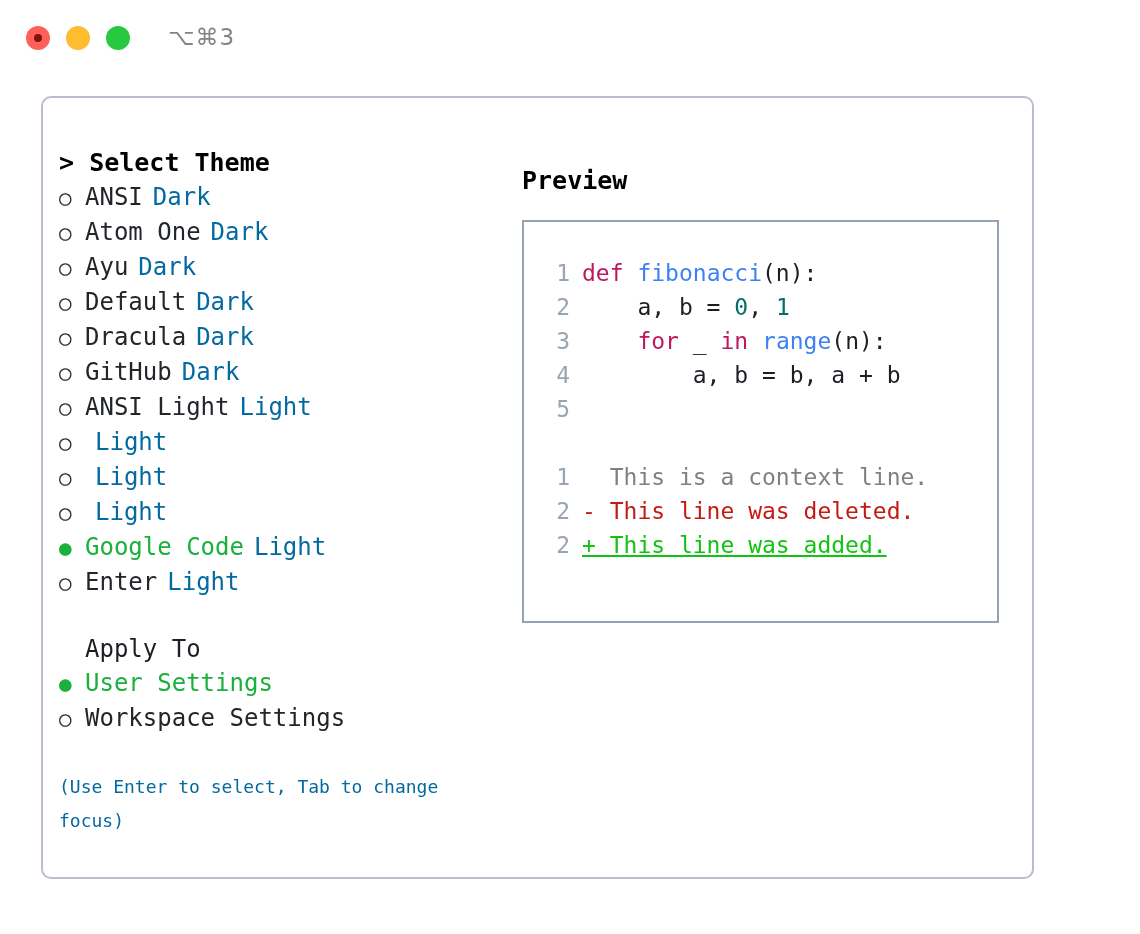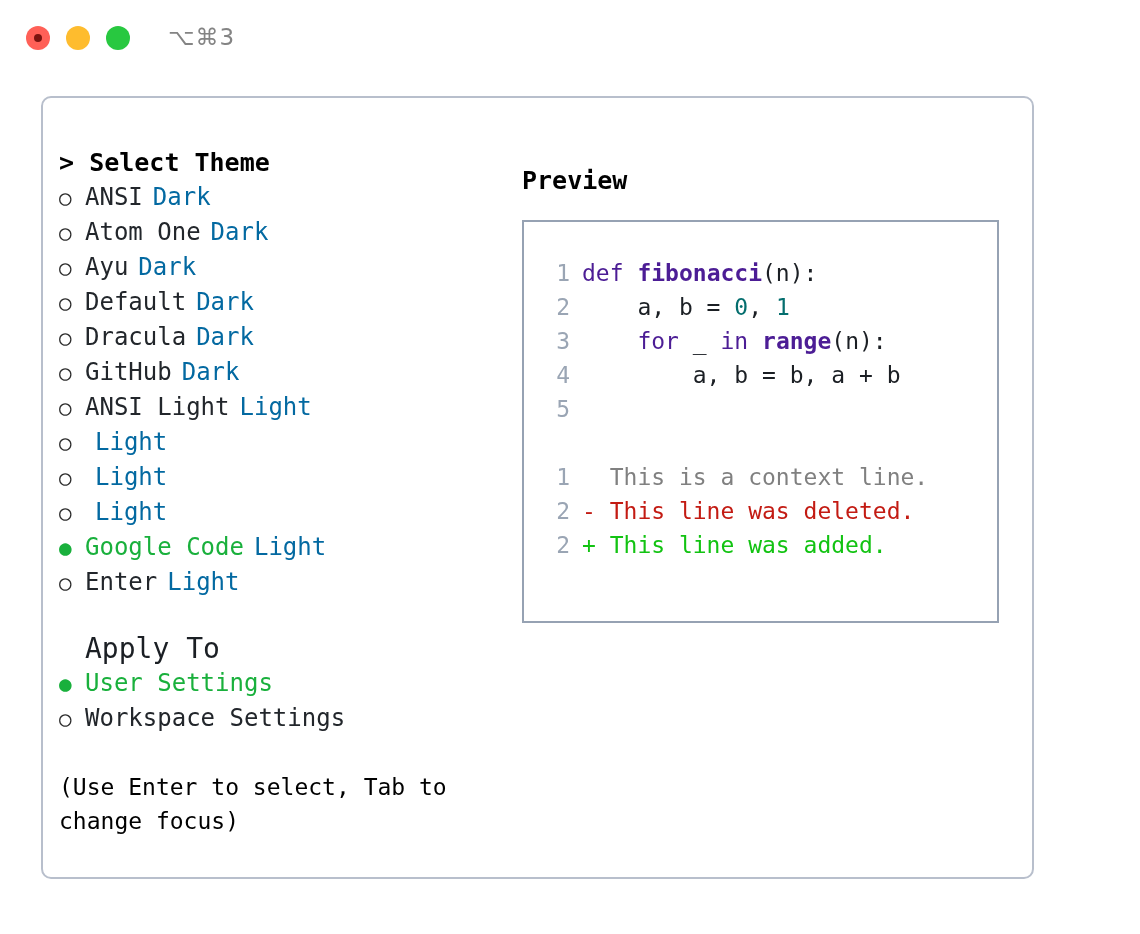--- a/index.html
+++ b/index.html
@@ -122,32 +122,32 @@
   }
   .bullet.on { color: #19b03c; }
   .opt-label { color: #22262b; }
   .opt.selected .opt-label { color: #19b03c; }
   .opt-tag {
     color: #0369a1;
     margin-left: 10px;
   }
 
   .group-head {
-    font-size: 28px;
+    font-size: 24px;
     color: #1b1f24;
     line-height: 34px;
     padding-left: 26px;
     white-space: pre;
   }
   .spacer-sm { height: 32px; }
   .spacer-md { height: 34px; }
 
   .hint {
-    font-size: 23px;
-    color: #000000;
+    font-size: 18px;
+    color: #0369a1;
     line-height: 34px;
     width: 420px;
     white-space: pre-wrap;
   }
 
   
   .preview-title {
     font-size: 25px;
     font-weight: bold;
     color: #000000;
@@ -172,27 +172,27 @@
   .lineno {
     display: inline-block;
     width: 32px;
     flex: 0 0 32px;
     text-align: right;
     color: #9aa5b4;
     margin-right: 12px;
   }
   .code-text { white-space: pre; }
 
-  .tok-kw   { color: #4c1d95; }
-  .tok-fn   { color: #4c1d95; font-weight: bold; }
+  .tok-kw   { color: #be185d; }
+  .tok-fn   { color: #3b82f6; }
   .tok-num  { color: #046e6e; }
   .tok-pl   { color: #1b1f24; }
   .tok-ctx  { color: #808080; }
   .tok-del  { color: #c31b13; }
-  .tok-add  { color: #12c312; }
+  .tok-add  { color: #12c312; text-decoration: underline; }
 
   .blank-line { height: 34px; }
 </style>
 </head>
 <body>
 
 <div class="window">
 
   <div class="titlebar">
     <div class="traffic">

